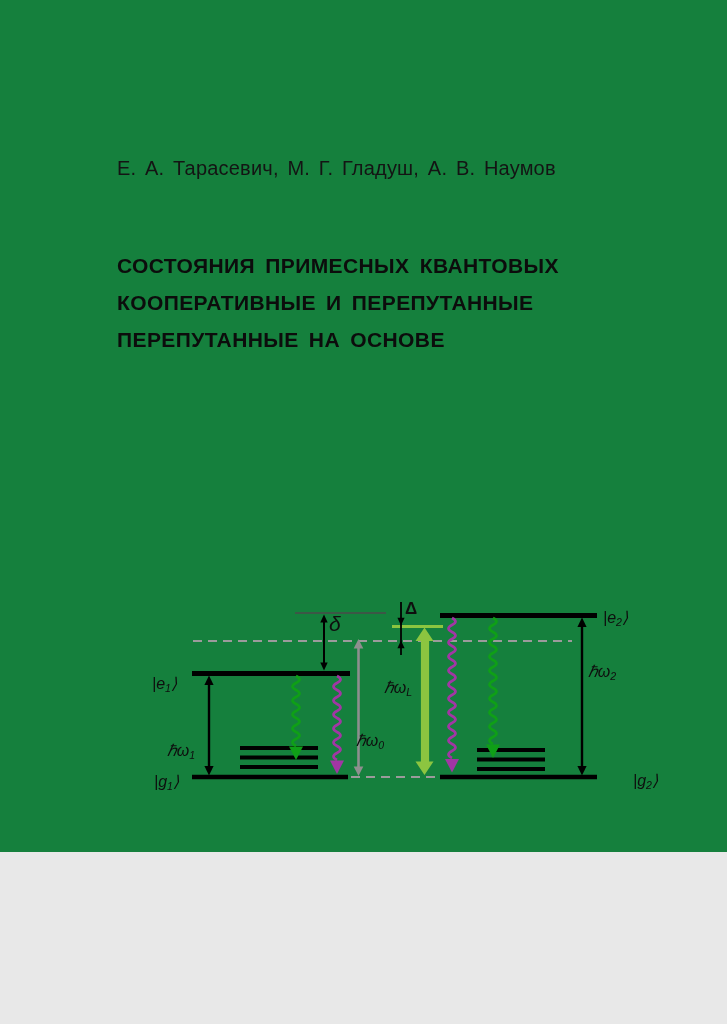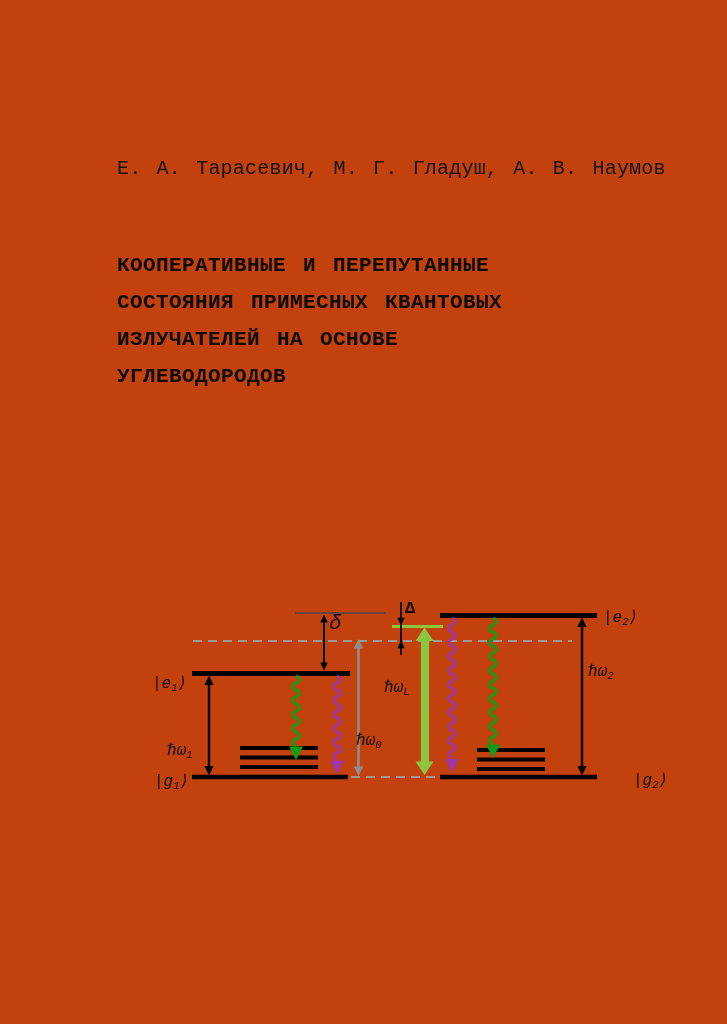--- a/index.html
+++ b/index.html
@@ -1,21 +1,21 @@
 <!DOCTYPE html>
 <html><head>
 <meta charset="utf-8">
 <style>
   html,body{margin:0;padding:0;background:#e8e8e8;}
   .page{
     position:relative;
-    width:727px;height:1024px;
-    background:#c2410c;
+    width:727px;height:852px;
+    background:#15803d;
     overflow:hidden;
-    font-family:Liberation Mono, monospace;
+    font-family:Liberation Sans, sans-serif;
     color:#0e0e0e;
   }
   .authors{
     position:absolute;left:117px;top:157px;
     font-size:20px;letter-spacing:0.2px;word-spacing:3px;
     color:#141414;white-space:nowrap;
   }
   .title{
     position:absolute;left:117px;top:247px;
     font-weight:bold;font-size:21px;line-height:37px;
@@ -41,24 +41,23 @@
   .lbl.big{font-size:21px;}
 </style>
 </head>
 <body>
 
 <div class="page">
 
   <div class="authors">Е. А. Тарасевич, М. Г. Гладуш, А. В. Наумов</div>
 
   <div class="title">
+    <div class="title-line">СОСТОЯНИЯ ПРИМЕСНЫХ КВАНТОВЫХ</div>
     <div class="title-line">КООПЕРАТИВНЫЕ И ПЕРЕПУТАННЫЕ</div>
-    <div class="title-line">СОСТОЯНИЯ ПРИМЕСНЫХ КВАНТОВЫХ</div>
-    <div class="title-line">ИЗЛУЧАТЕЛЕЙ НА ОСНОВЕ</div>
-    <div class="title-line">УГЛЕВОДОРОДОВ</div>
+    <div class="title-line">ПЕРЕПУТАННЫЕ НА ОСНОВЕ</div>
   </div>
 
   <div class="figure">
     <svg width="727" height="1024" viewBox="0 0 727 1024">
 
       <line x1="193" y1="641" x2="572" y2="641" stroke-width="2.2" stroke-dasharray="9 6" stroke="#9b9b9b"></line>
       <line x1="351" y1="777" x2="438" y2="777" stroke-width="2.2" stroke-dasharray="9 6" stroke="#9b9b9b"></line>
 
       <line x1="295" y1="613" x2="386" y2="613" stroke-width="1.6" stroke="#4a4a4a"></line>
 

